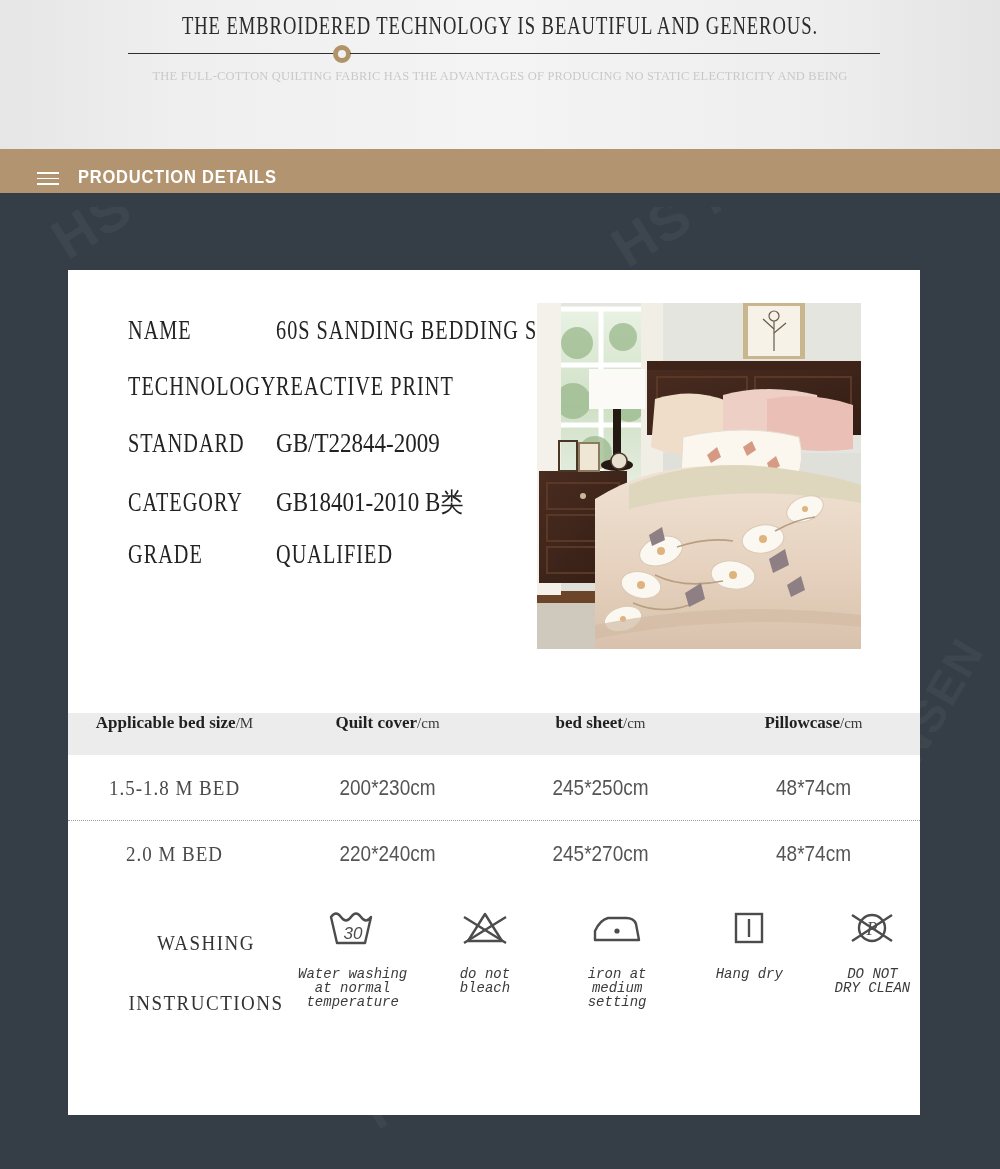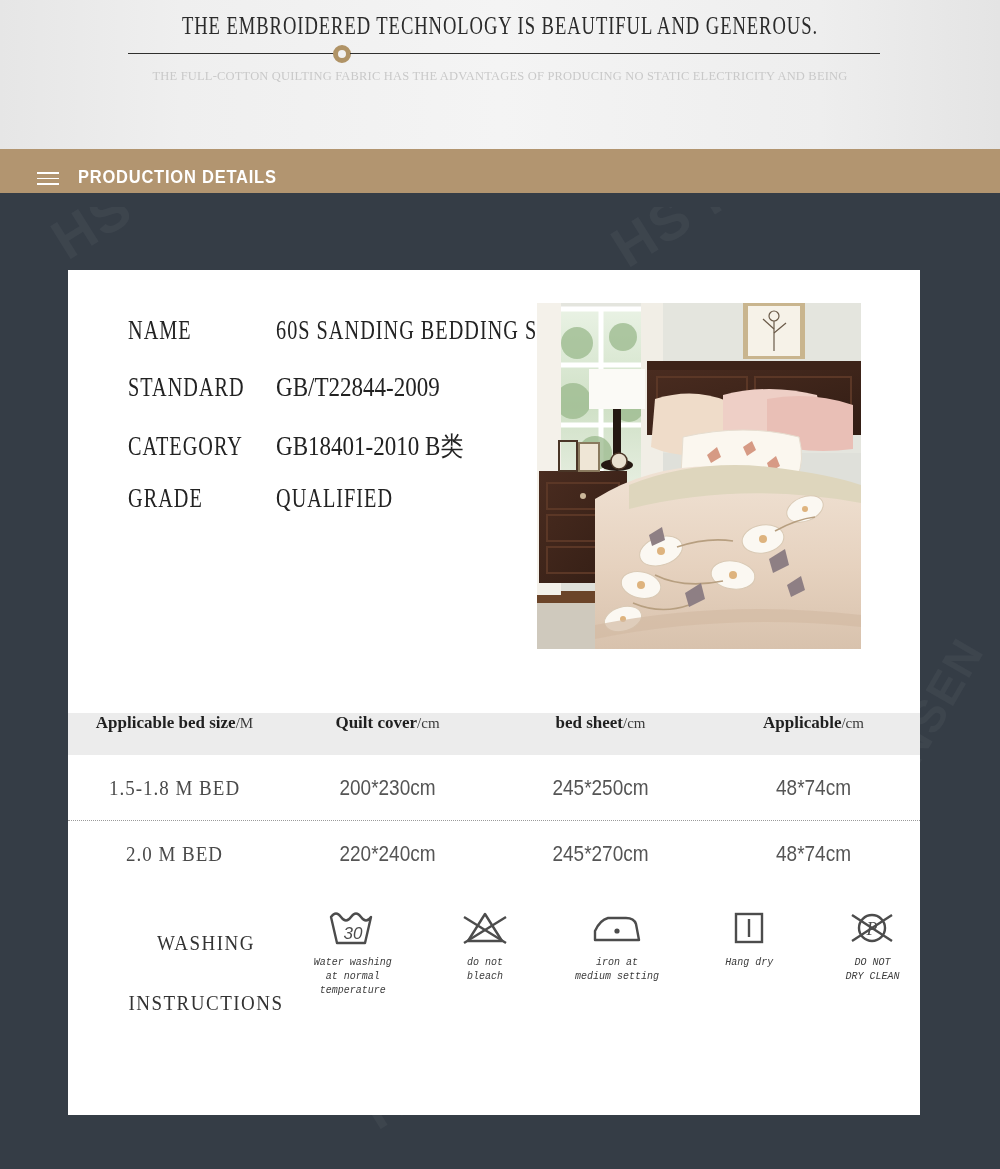--- a/index.html
+++ b/index.html
@@ -152,23 +152,23 @@
     line-height: 54px;
     transform: scaleY(1.12); transform-origin: left top;
   }
   .wash-icons {
     position: absolute; left: 230px; top: 10px; width: 620px;
     display: flex; justify-content: flex-start; align-items: flex-start; gap: 32px;
   }
   .wash-item { width: 100px; text-align: center; font-style: italic; }
   .wash-item .glyph { height: 46px; display: flex; align-items: center; justify-content: center; }
   .wash-item .cap {
-    margin-top: 5px;
+    margin-top: 16px;
     font-family: "Liberation Mono", monospace;
-    font-size: 10px; color: #3b3b3b; line-height: 14px;
+    font-size: 14px; color: #3b3b3b; line-height: 14px;
   }
   .wash-item.wide { width: 120px; }
 </style>
 </head>
 <body>
 
 <div class="page">
 
   <div class="banner">
     <div class="banner-title">THE EMBROIDERED TECHNOLOGY IS BEAUTIFUL AND GENEROUS.</div>
@@ -198,20 +198,24 @@
     <div class="wm wm-4">HS</div>
     <div class="wm wm-5">HUANSEN</div>
   </div>
 
   <div class="card">
 
     <div class="specs">
       <div class="spec-row">
         <div class="spec-key">NAME</div>
         <div class="spec-val">60S SANDING BEDDING SET</div>
+      </div>
+      <div class="spec-row">
+        <div class="spec-key">TECHNOLOGY</div>
+        <div class="spec-val">REACTIVE PRINT</div>
       </div>
       <div class="spec-row dense">
         <div class="spec-key">STANDARD</div>
         <div class="spec-val">GB/T22844-2009</div>
       </div>
       <div class="spec-row dense">
         <div class="spec-key">CATEGORY</div>
         <div class="spec-val">GB18401-2010 B类</div>
       </div>
       <div class="spec-row">
@@ -346,21 +350,21 @@
         <div class="th">
           <span>Applicable bed size</span><span class="unit">/M</span>
         </div>
         <div class="th">
           <span>Quilt cover</span><span class="unit">/cm</span>
         </div>
         <div class="th">
           <span>bed sheet</span><span class="unit">/cm</span>
         </div>
         <div class="th">
-          <span>Applicable</span><span class="unit">/cm</span>
+          <span>Pillowcase</span><span class="unit">/cm</span>
         </div>
       </div>
 
       <div class="tr sep">
         <div class="td">1.5-1.8 M BED</div>
         <div class="td num">200*230cm</div>
         <div class="td num">245*250cm</div>
         <div class="td num">48*74cm</div>
       </div>
 

